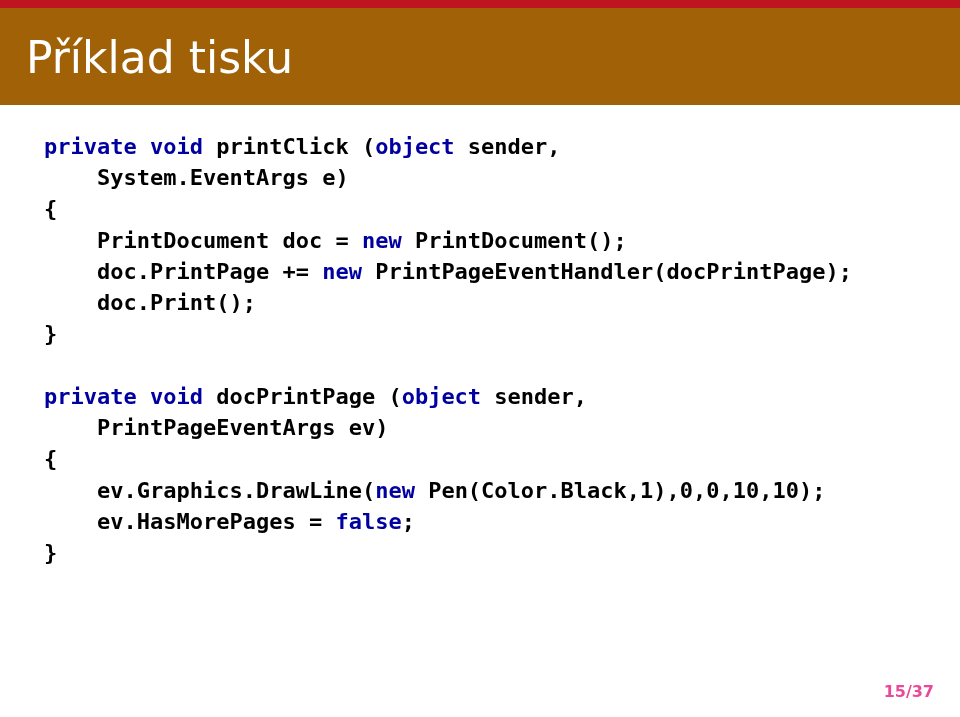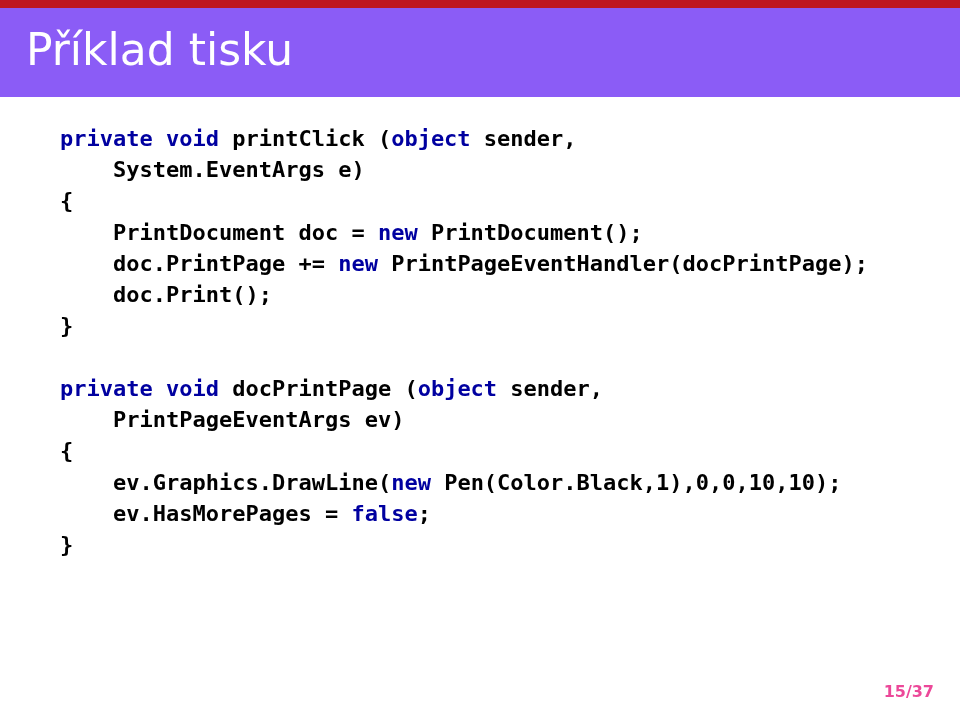--- a/index.html
+++ b/index.html
@@ -1,21 +1,21 @@
 <!DOCTYPE html>
 <html><head>
 <meta charset="utf-8">
 <style>
   * { box-sizing: border-box; margin: 0; padding: 0; }
   html, body { width: 960px; height: 717px; overflow: hidden; font-family: "DejaVu Sans", "Liberation Sans", Arial, sans-serif; background: #fff; }
   .slide { width: 960px; height: 717px; position: relative; background: #fff; }
   .header-top { height: 8px; background: #be1621; }
-  .header { background: #8b5cf6; padding: 16px 26px 22px 26px; }
+  .header { background: #a16207; padding: 24px 26px 22px 26px; }
   .title { color: #fff; font-size: 44px; font-weight: 400; }
-  .content { padding: 26px 40px 0 60px; }
+  .content { padding: 26px 40px 0 44px; }
   .code { font-family: "DejaVu Sans Mono", "Liberation Mono", "Courier New", monospace; font-size: 22px; line-height: 1.42; color: #000; white-space: pre; }
   .kw { color: #0000a0; font-weight: bold; }
   .mono-b { font-weight: bold; }
   .footer { position: absolute; right: 26px; bottom: 16px; font-size: 16px; font-weight: 700; color: #ec4899; }
 </style>
 </head>
 <body>
 
 <div class="slide">
   <div class="header-top"></div>

